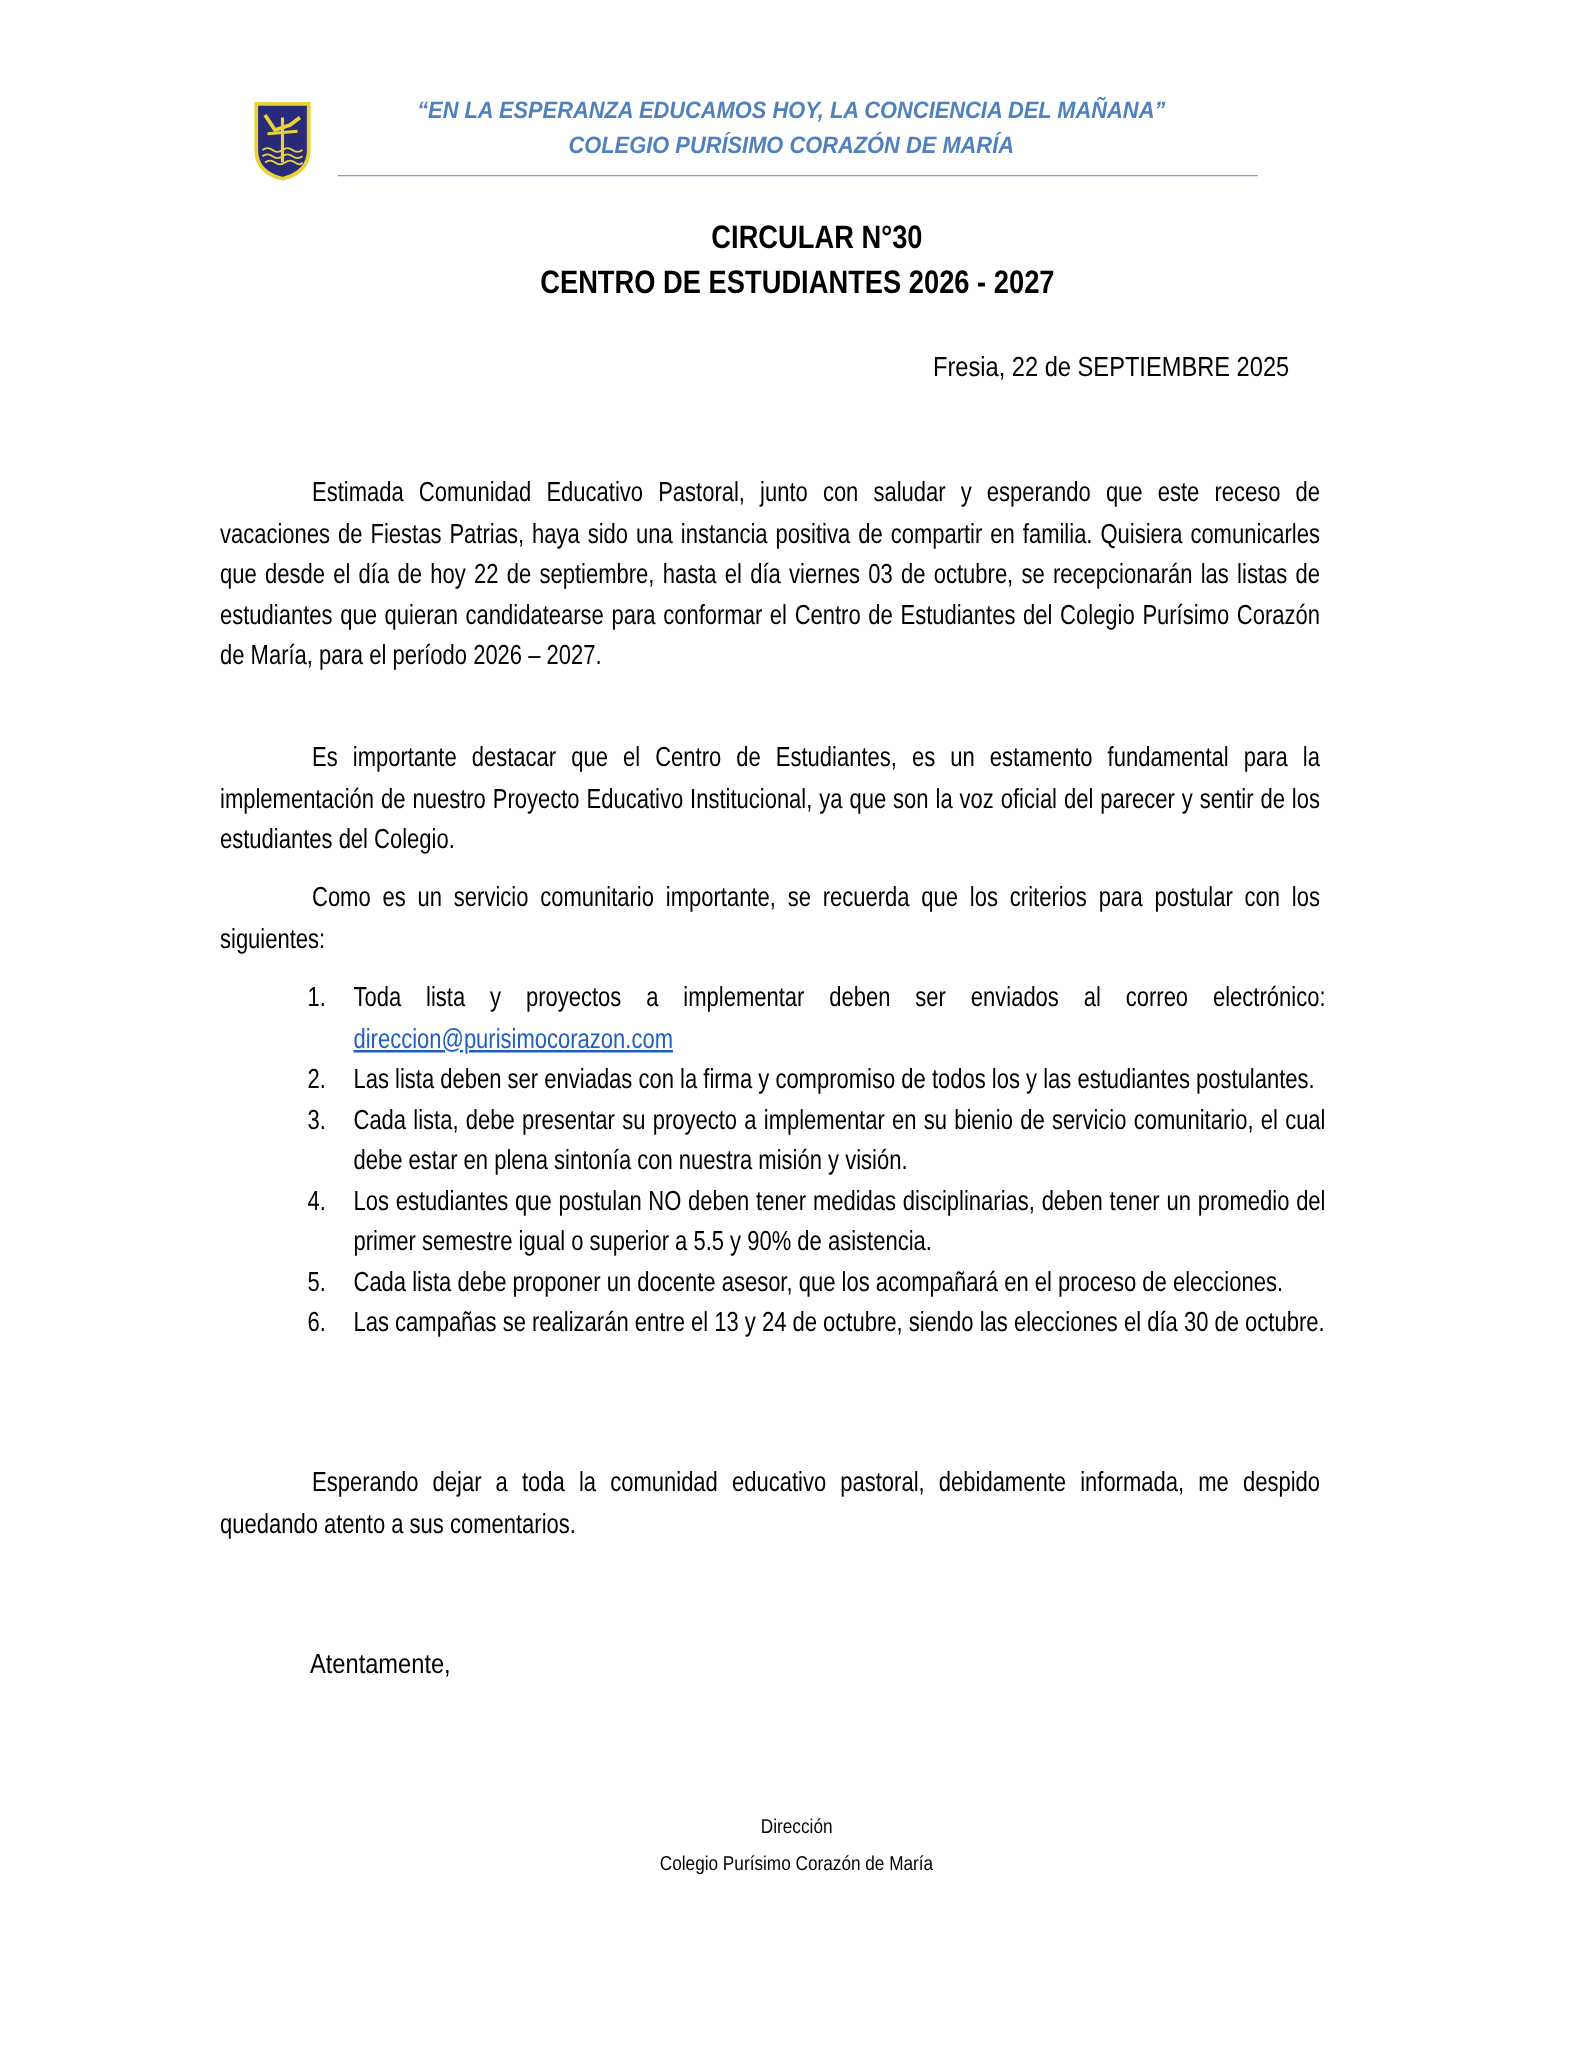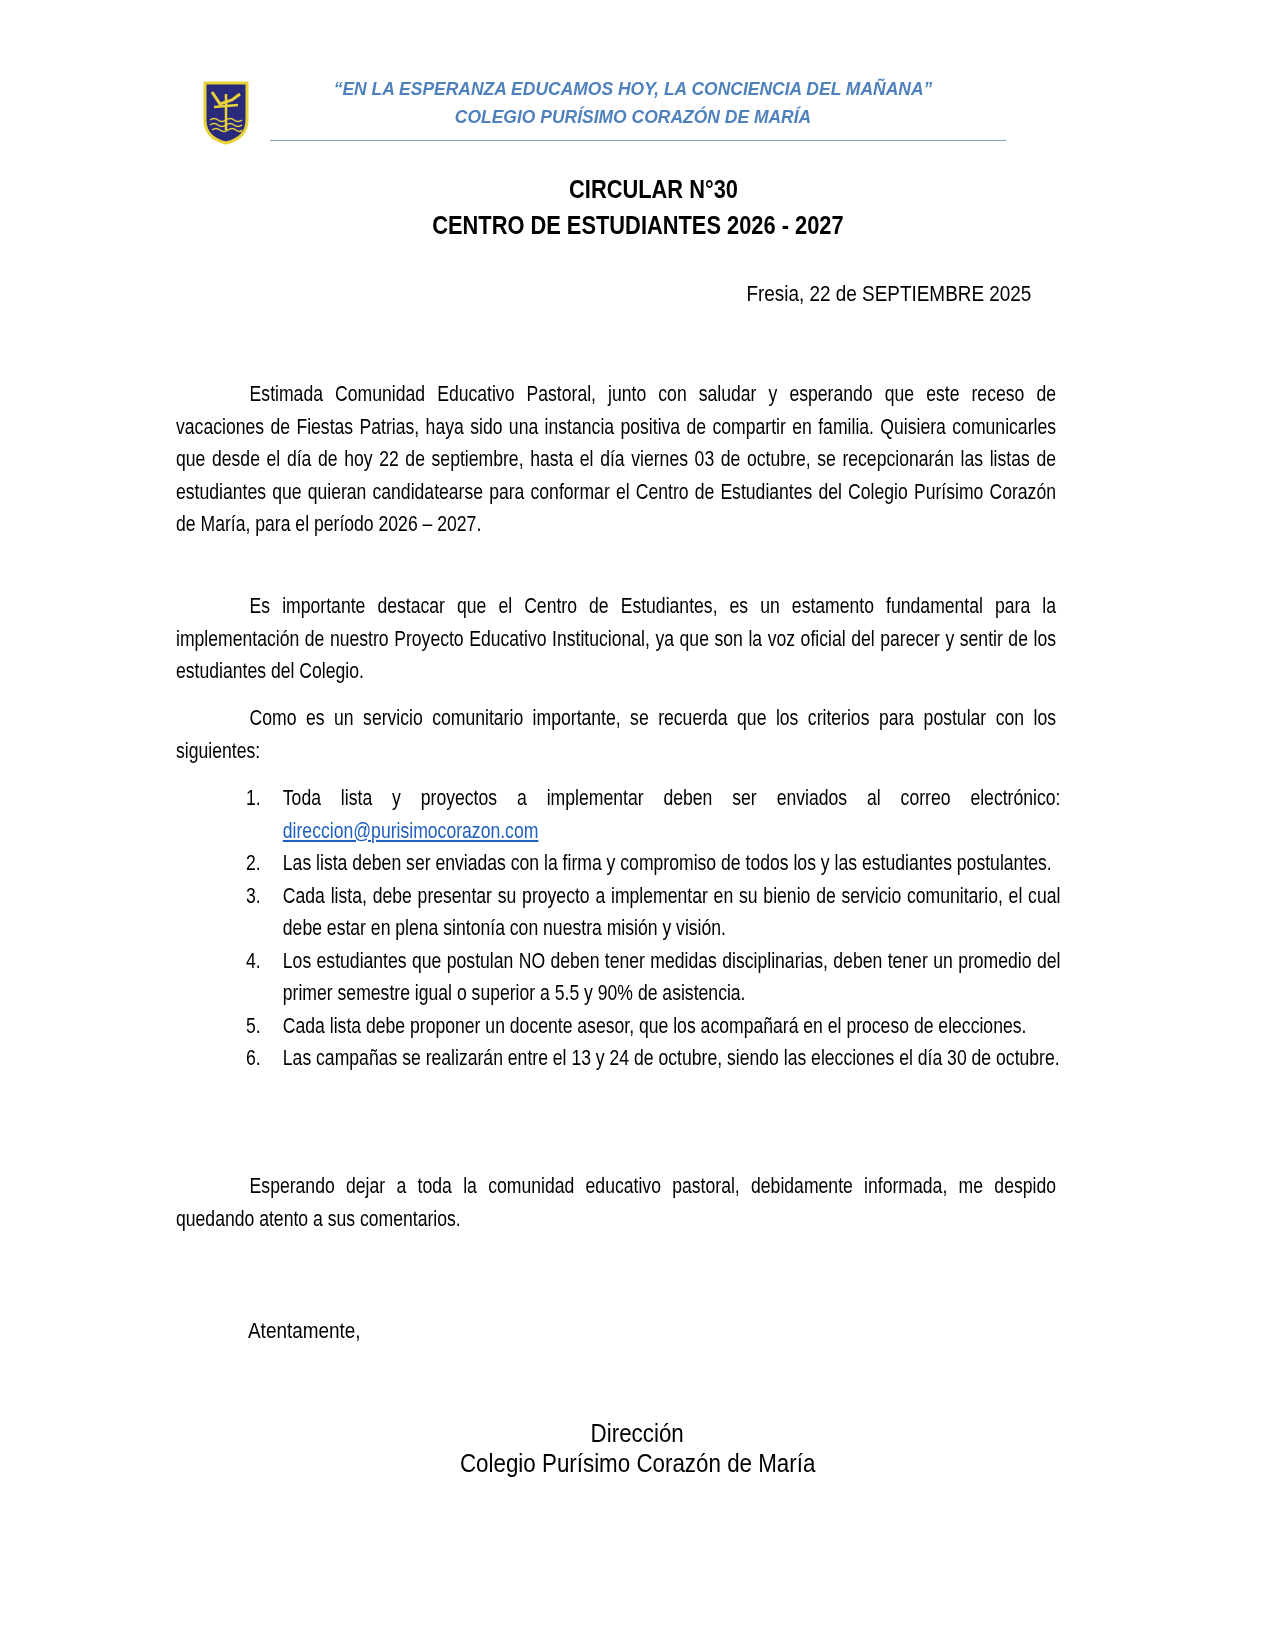--- a/index.html
+++ b/index.html
@@ -35,21 +35,21 @@
   .criteria { position: absolute; left: 246px; width: 1018px; top: 782px; margin: 0; padding: 0; list-style: none;
     font-family: "Liberation Sans", sans-serif; font-size: 22px; line-height: 32.5px;
     transform: scaleX(0.8); transform-origin: left top; }
   .criteria li { position: relative; padding-left: 46px; text-align: justify; margin-bottom: 0; }
   .criteria .num { position: absolute; left: 0; top: 0; }
   .email-link { color: #1f5fbf; text-decoration: underline; }
 
   .p4 { top: 1170px; }
   .closing { position: absolute; left: 248px; top: 1318px; font-family: "Liberation Sans", sans-serif;
     font-size: 22px; transform: scaleX(0.86); transform-origin: left; }
-  .sig { position: absolute; left: 0; width: 1275px; text-align: center; font-family: "Liberation Sans", sans-serif; font-size: 26px; }
+  .sig { position: absolute; left: 0; width: 1275px; text-align: center; font-family: "Liberation Sans", sans-serif; font-size: 16px; margin-top: 35px; }
   .sig span { display: inline-block; transform: scaleX(0.86); }
   .sig-1 { top: 1418px; }
   .sig-2 { top: 1448px; }
 </style>
 </head>
 <body>
 
 <div class="page">
 
   <svg class="logo" viewBox="0 0 48 66">

